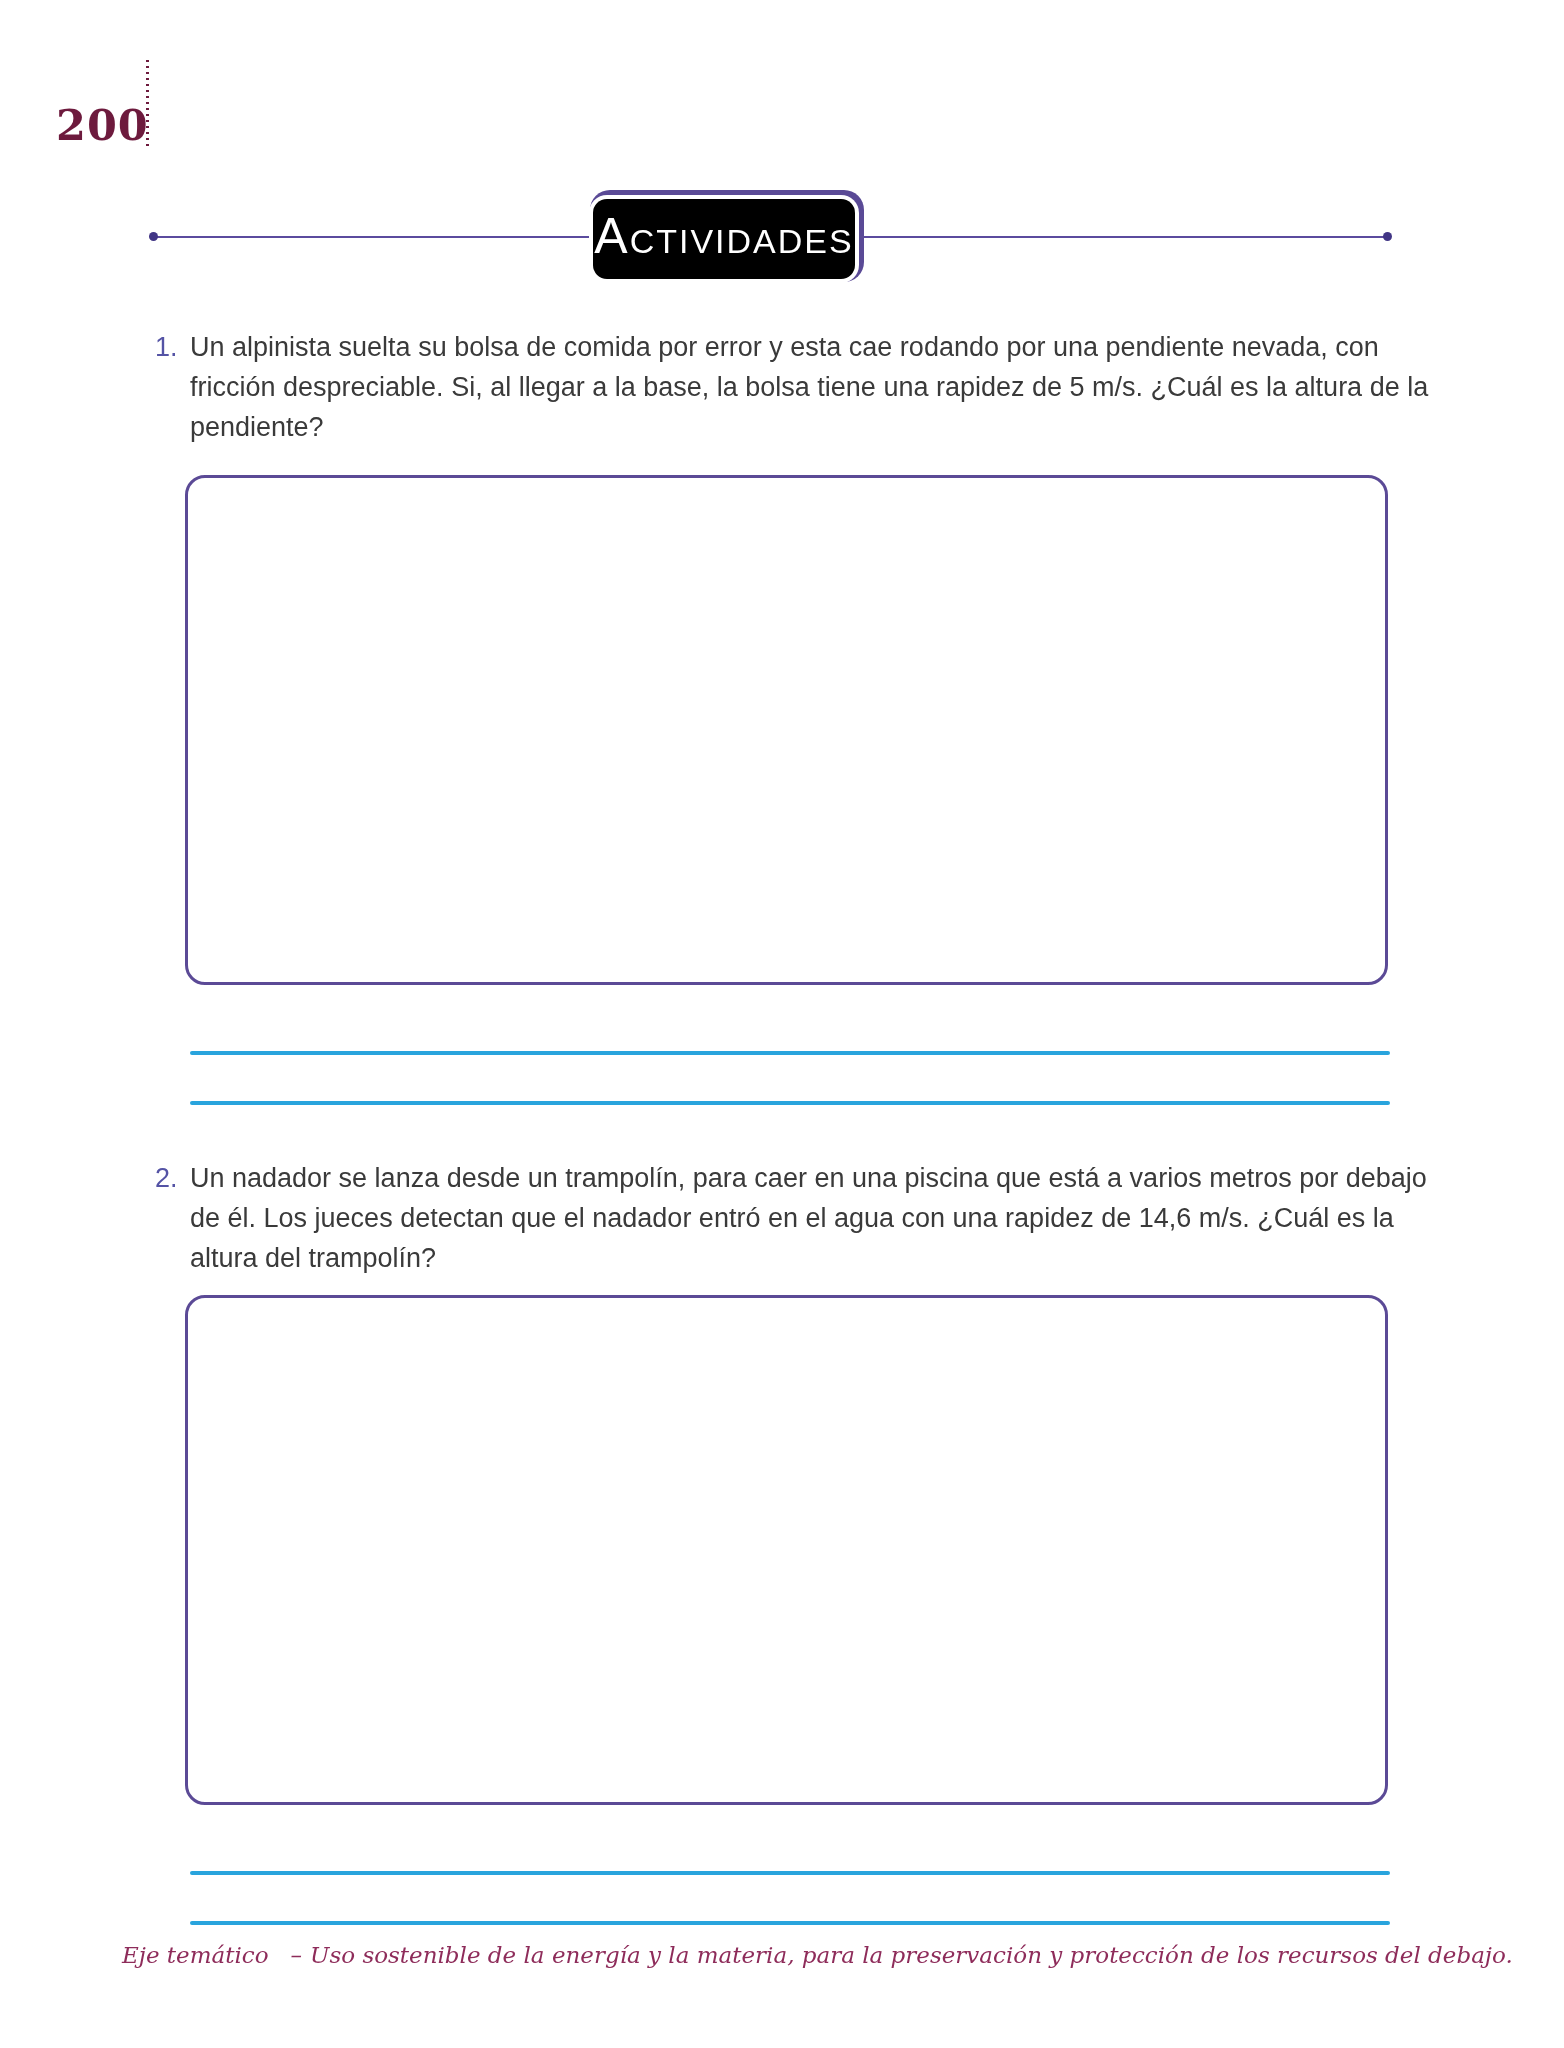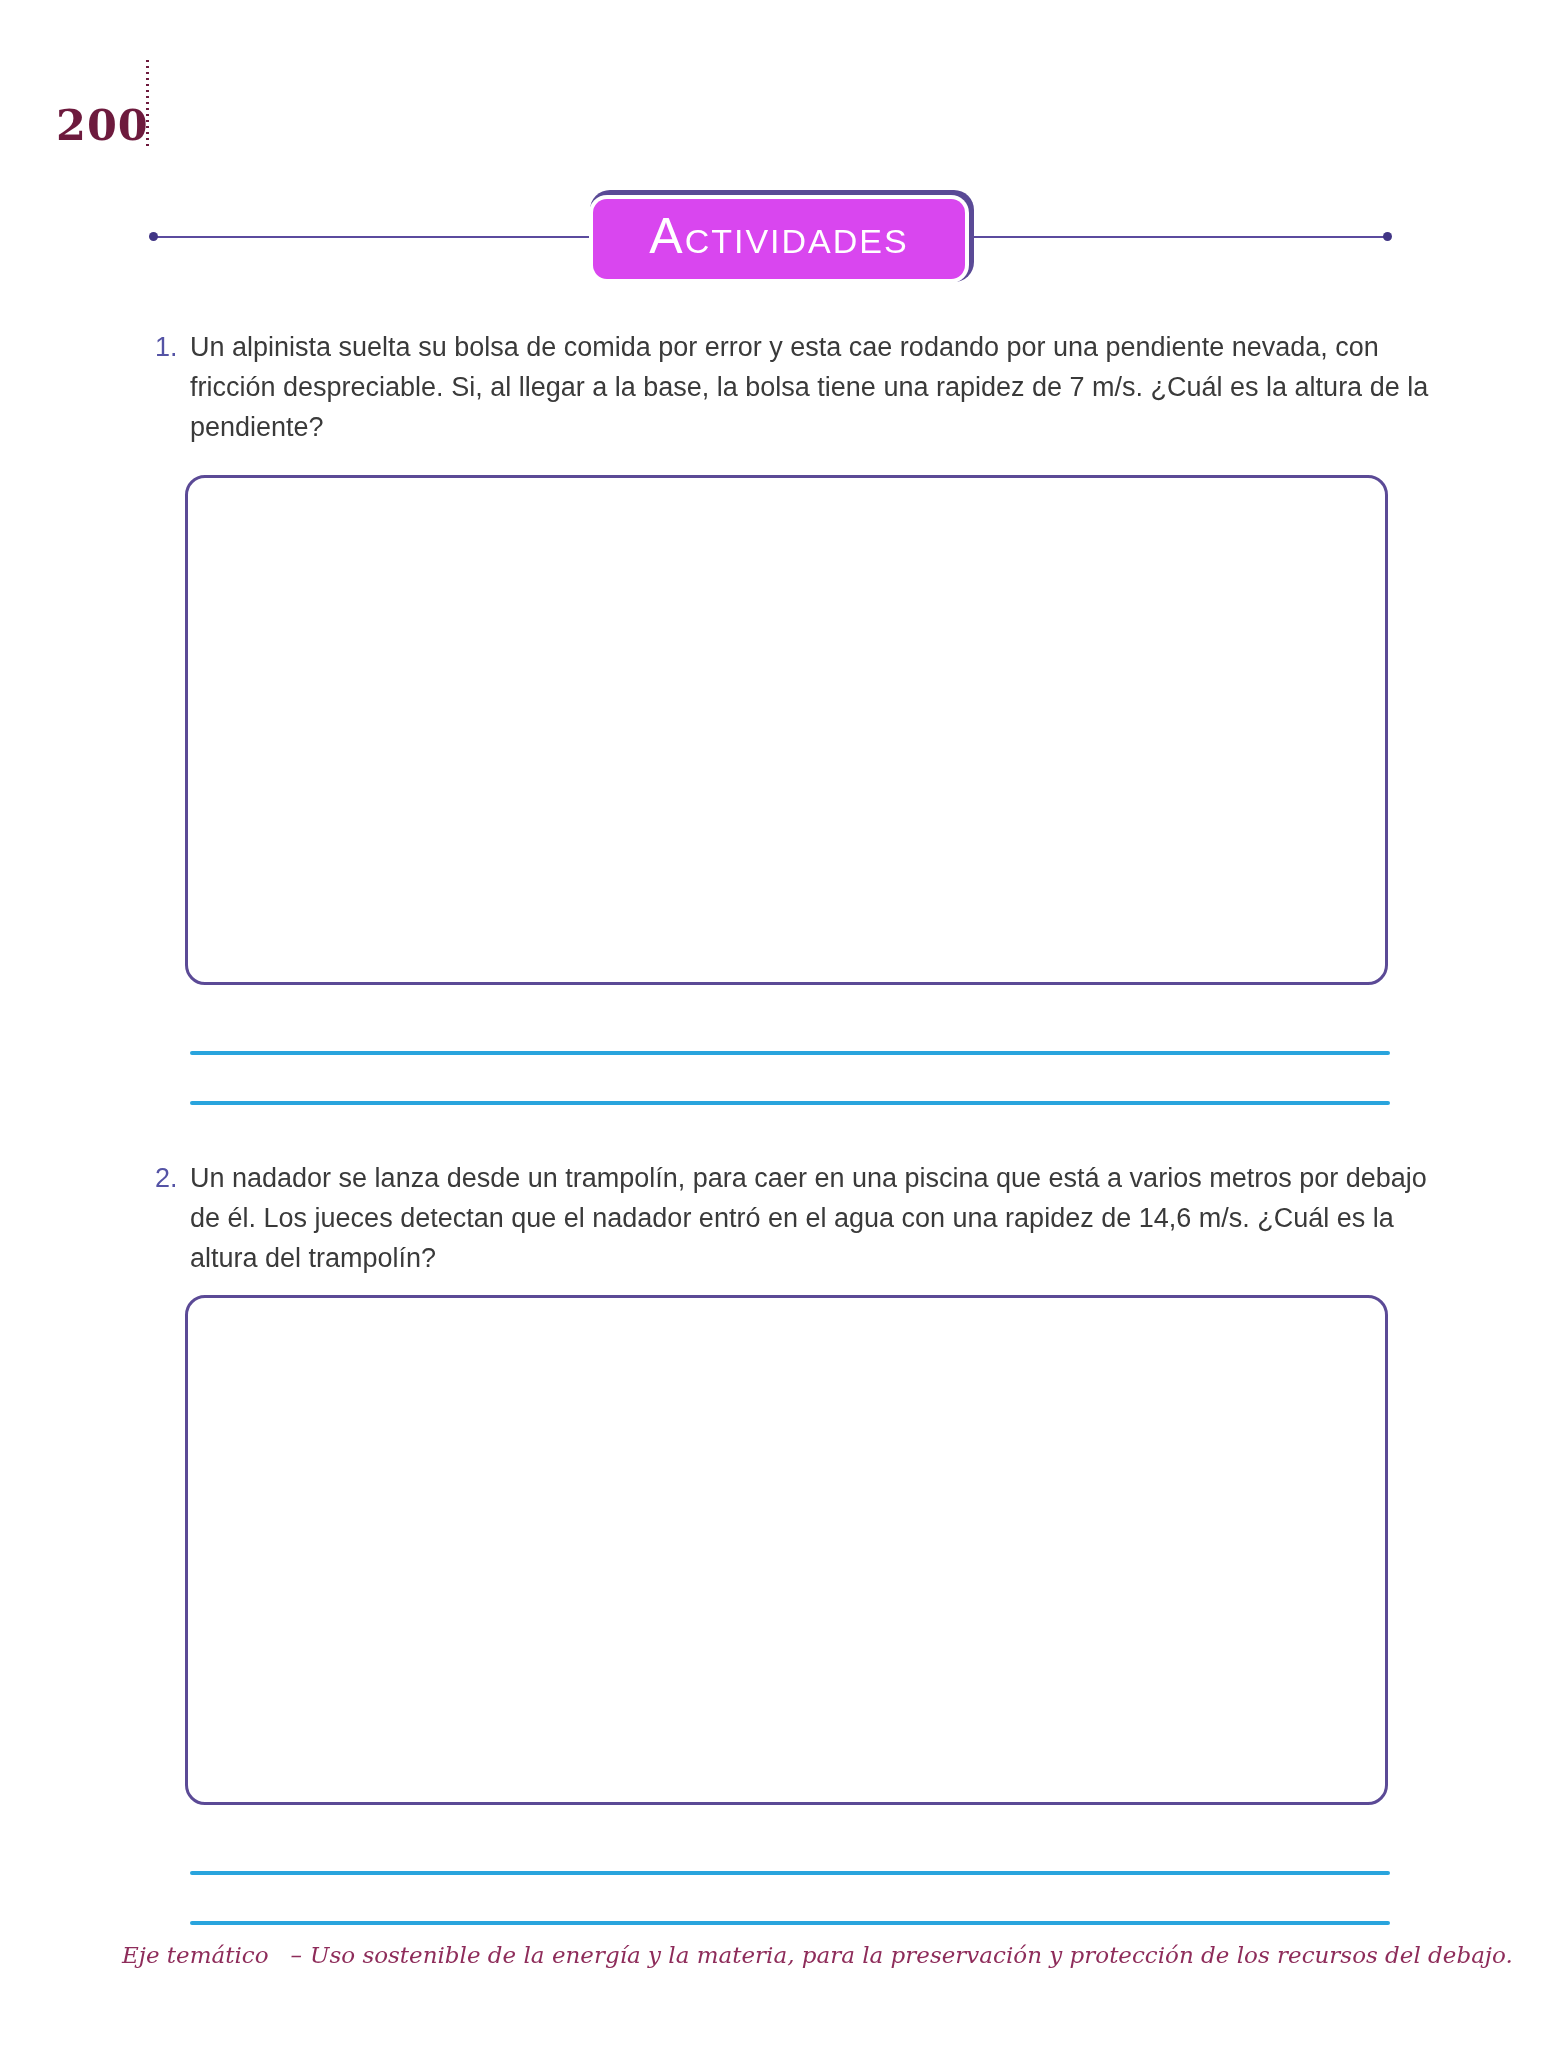--- a/index.html
+++ b/index.html
@@ -52,23 +52,23 @@
     border-radius: 50%;
     background: #413585;
   }
   .line-dot.left  { left: 149px; }
   .line-dot.right { left: 1383px; }
 
   .activities-badge {
     position: absolute;
     left: 593px;
     top: 199px;
-    width: 372px;
+    width: 262px;
     height: 80px;
-    background: #d946ef;
+    background: #000000;
     border-radius: 14px;
     box-shadow: 0 0 0 4px #ffffff, 3px -3px 0 6px #5a4a96;
     text-align: center;
     line-height: 74px;
     color: #ffffff;
     z-index: 2;
   }
   .activities-badge .big-a {
     font-size: 50px;
     letter-spacing: 2px;
@@ -149,21 +149,21 @@
 
   <div class="banner-line"></div>
   <div class="line-dot left"></div>
   <div class="line-dot right"></div>
   <div class="activities-badge">
     <span class="big-a">A</span><span class="rest">CTIVIDADES</span>
   </div>
 
   <div class="question question-1">
     <span class="q-number">1.</span>
-    <div class="q-text">Un alpinista suelta su bolsa de comida por error y esta cae rodando por una pendiente nevada, con fricción despreciable. Si, al llegar a la base, la bolsa tiene una rapidez de 7 m/s. ¿Cuál es la altura de la pendiente?</div>
+    <div class="q-text">Un alpinista suelta su bolsa de comida por error y esta cae rodando por una pendiente nevada, con fricción despreciable. Si, al llegar a la base, la bolsa tiene una rapidez de 5 m/s. ¿Cuál es la altura de la pendiente?</div>
   </div>
 
   <div class="answer-box answer-box-1"></div>
 
   <div class="answer-line l1"></div>
   <div class="answer-line l2"></div>
 
   <div class="question question-2">
     <span class="q-number">2.</span>
     <div class="q-text">Un nadador se lanza desde un trampolín, para caer en una piscina que está a varios metros por debajo de él. Los jueces detectan que el nadador entró en el agua con una rapidez de 14,6 m/s. ¿Cuál es la altura del trampolín?</div>

